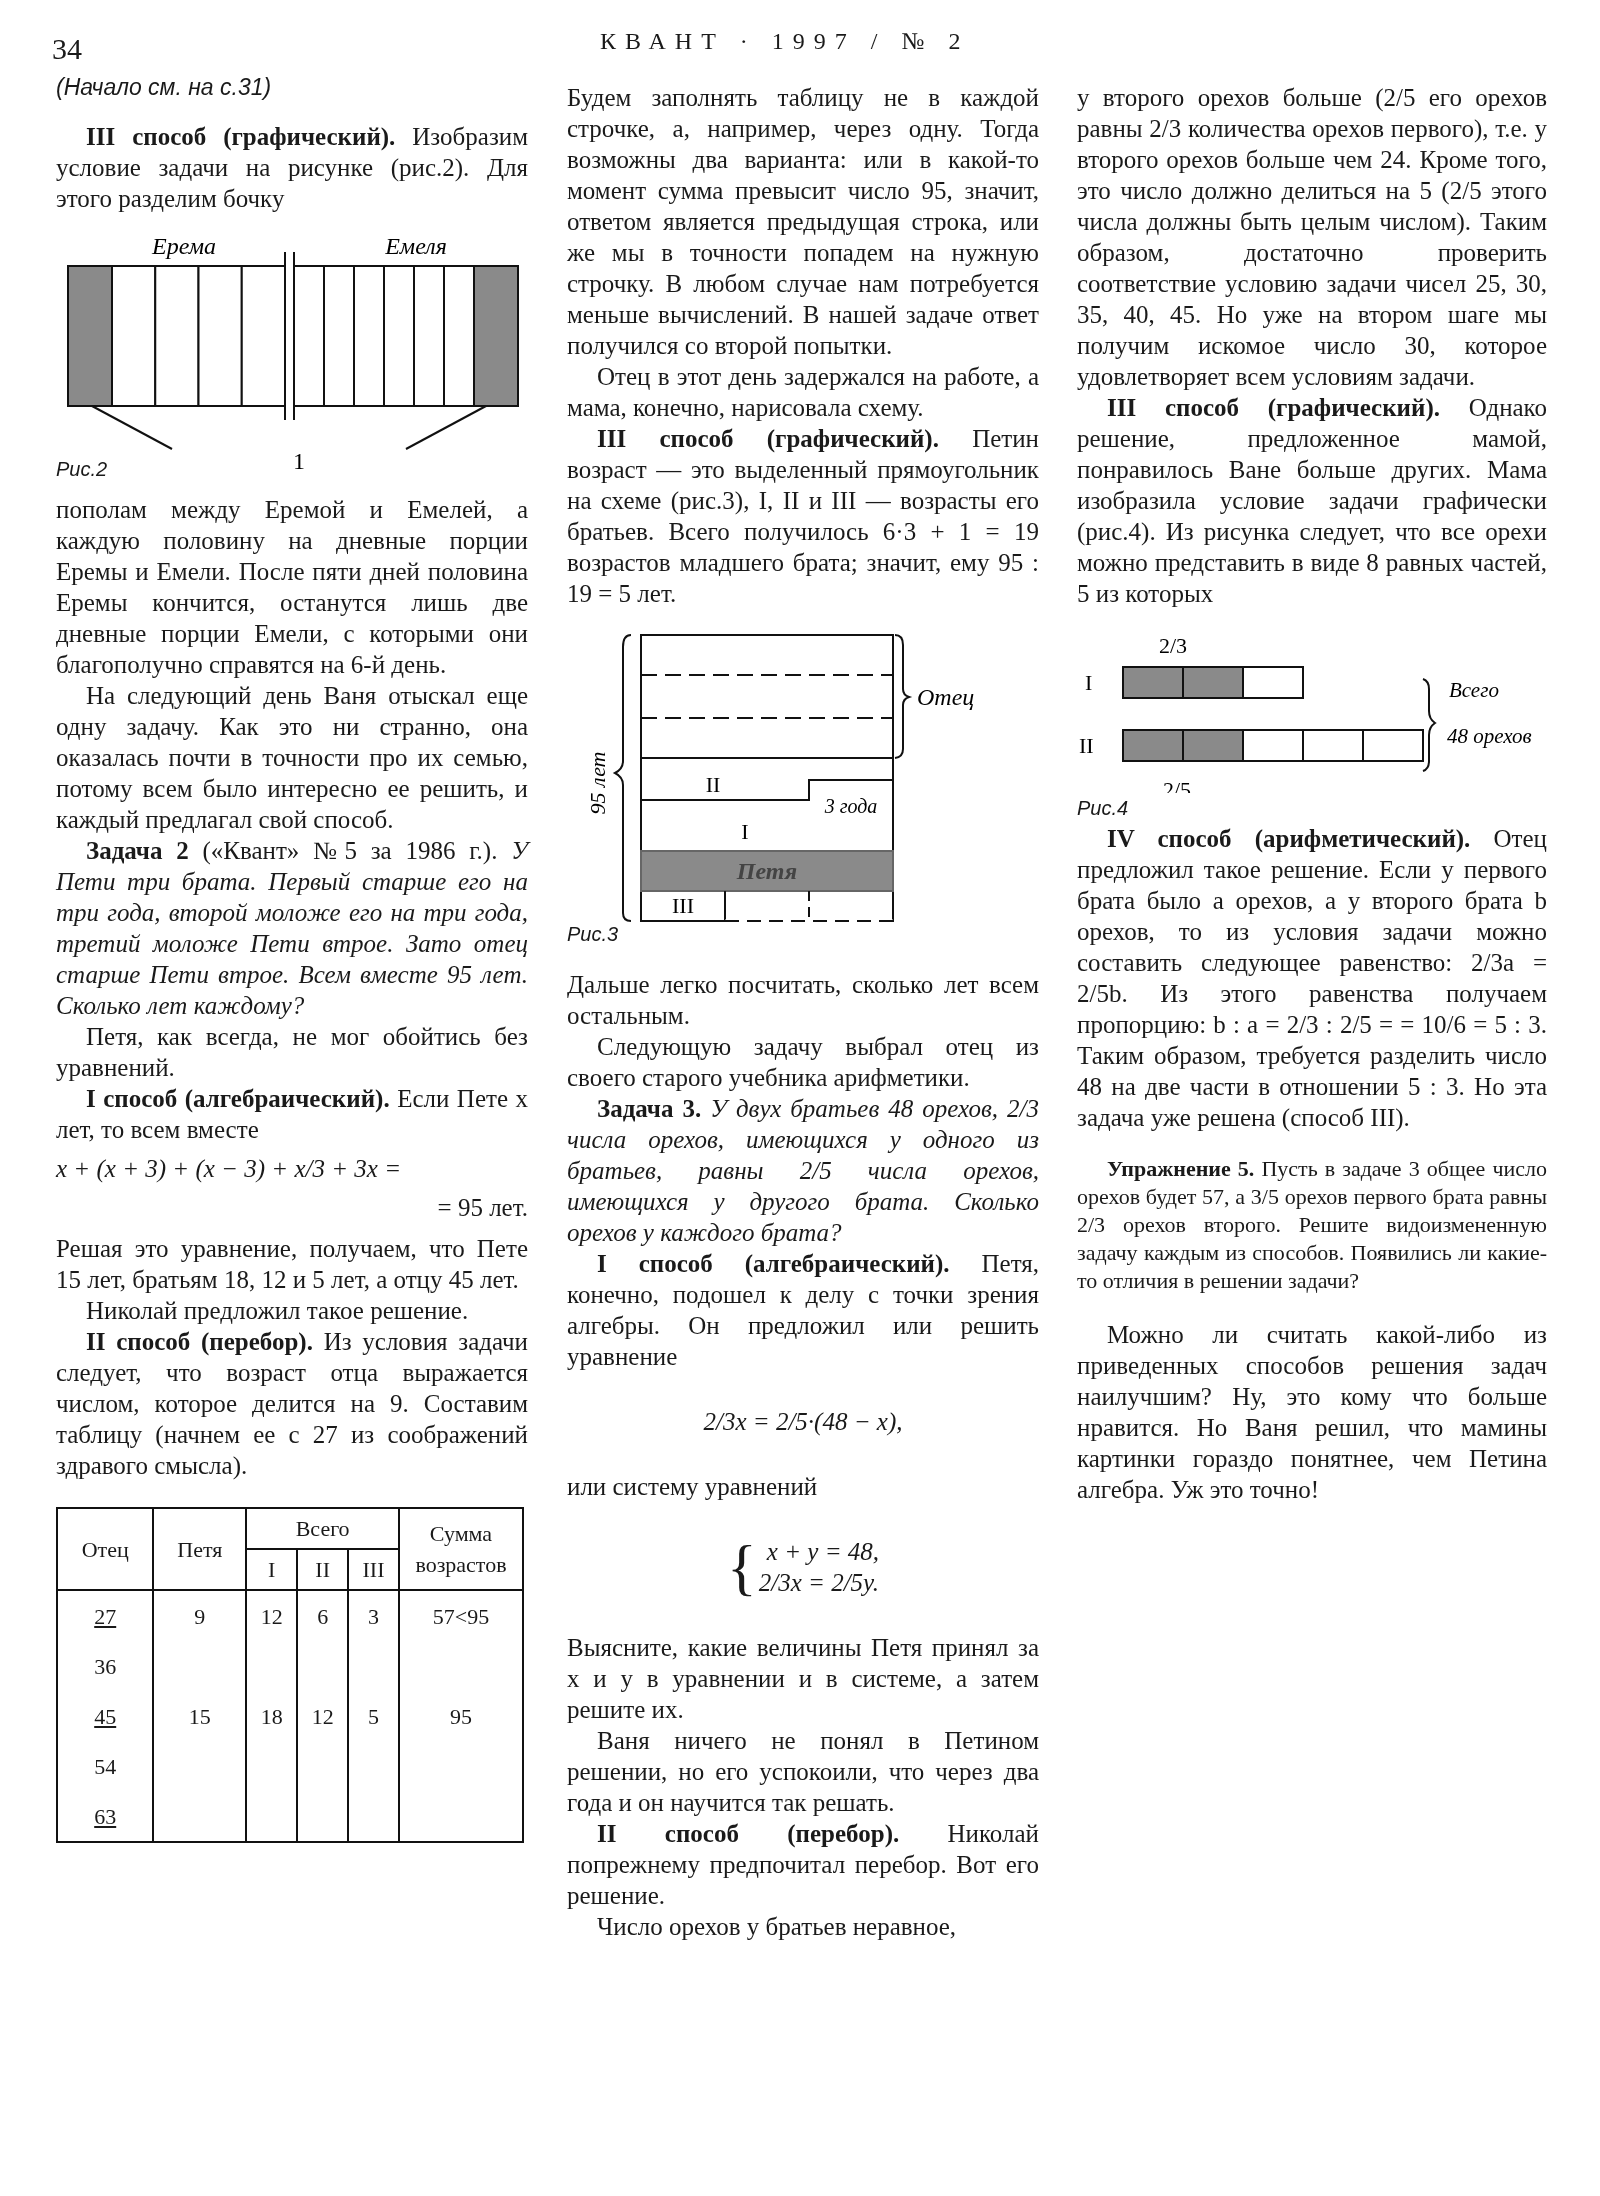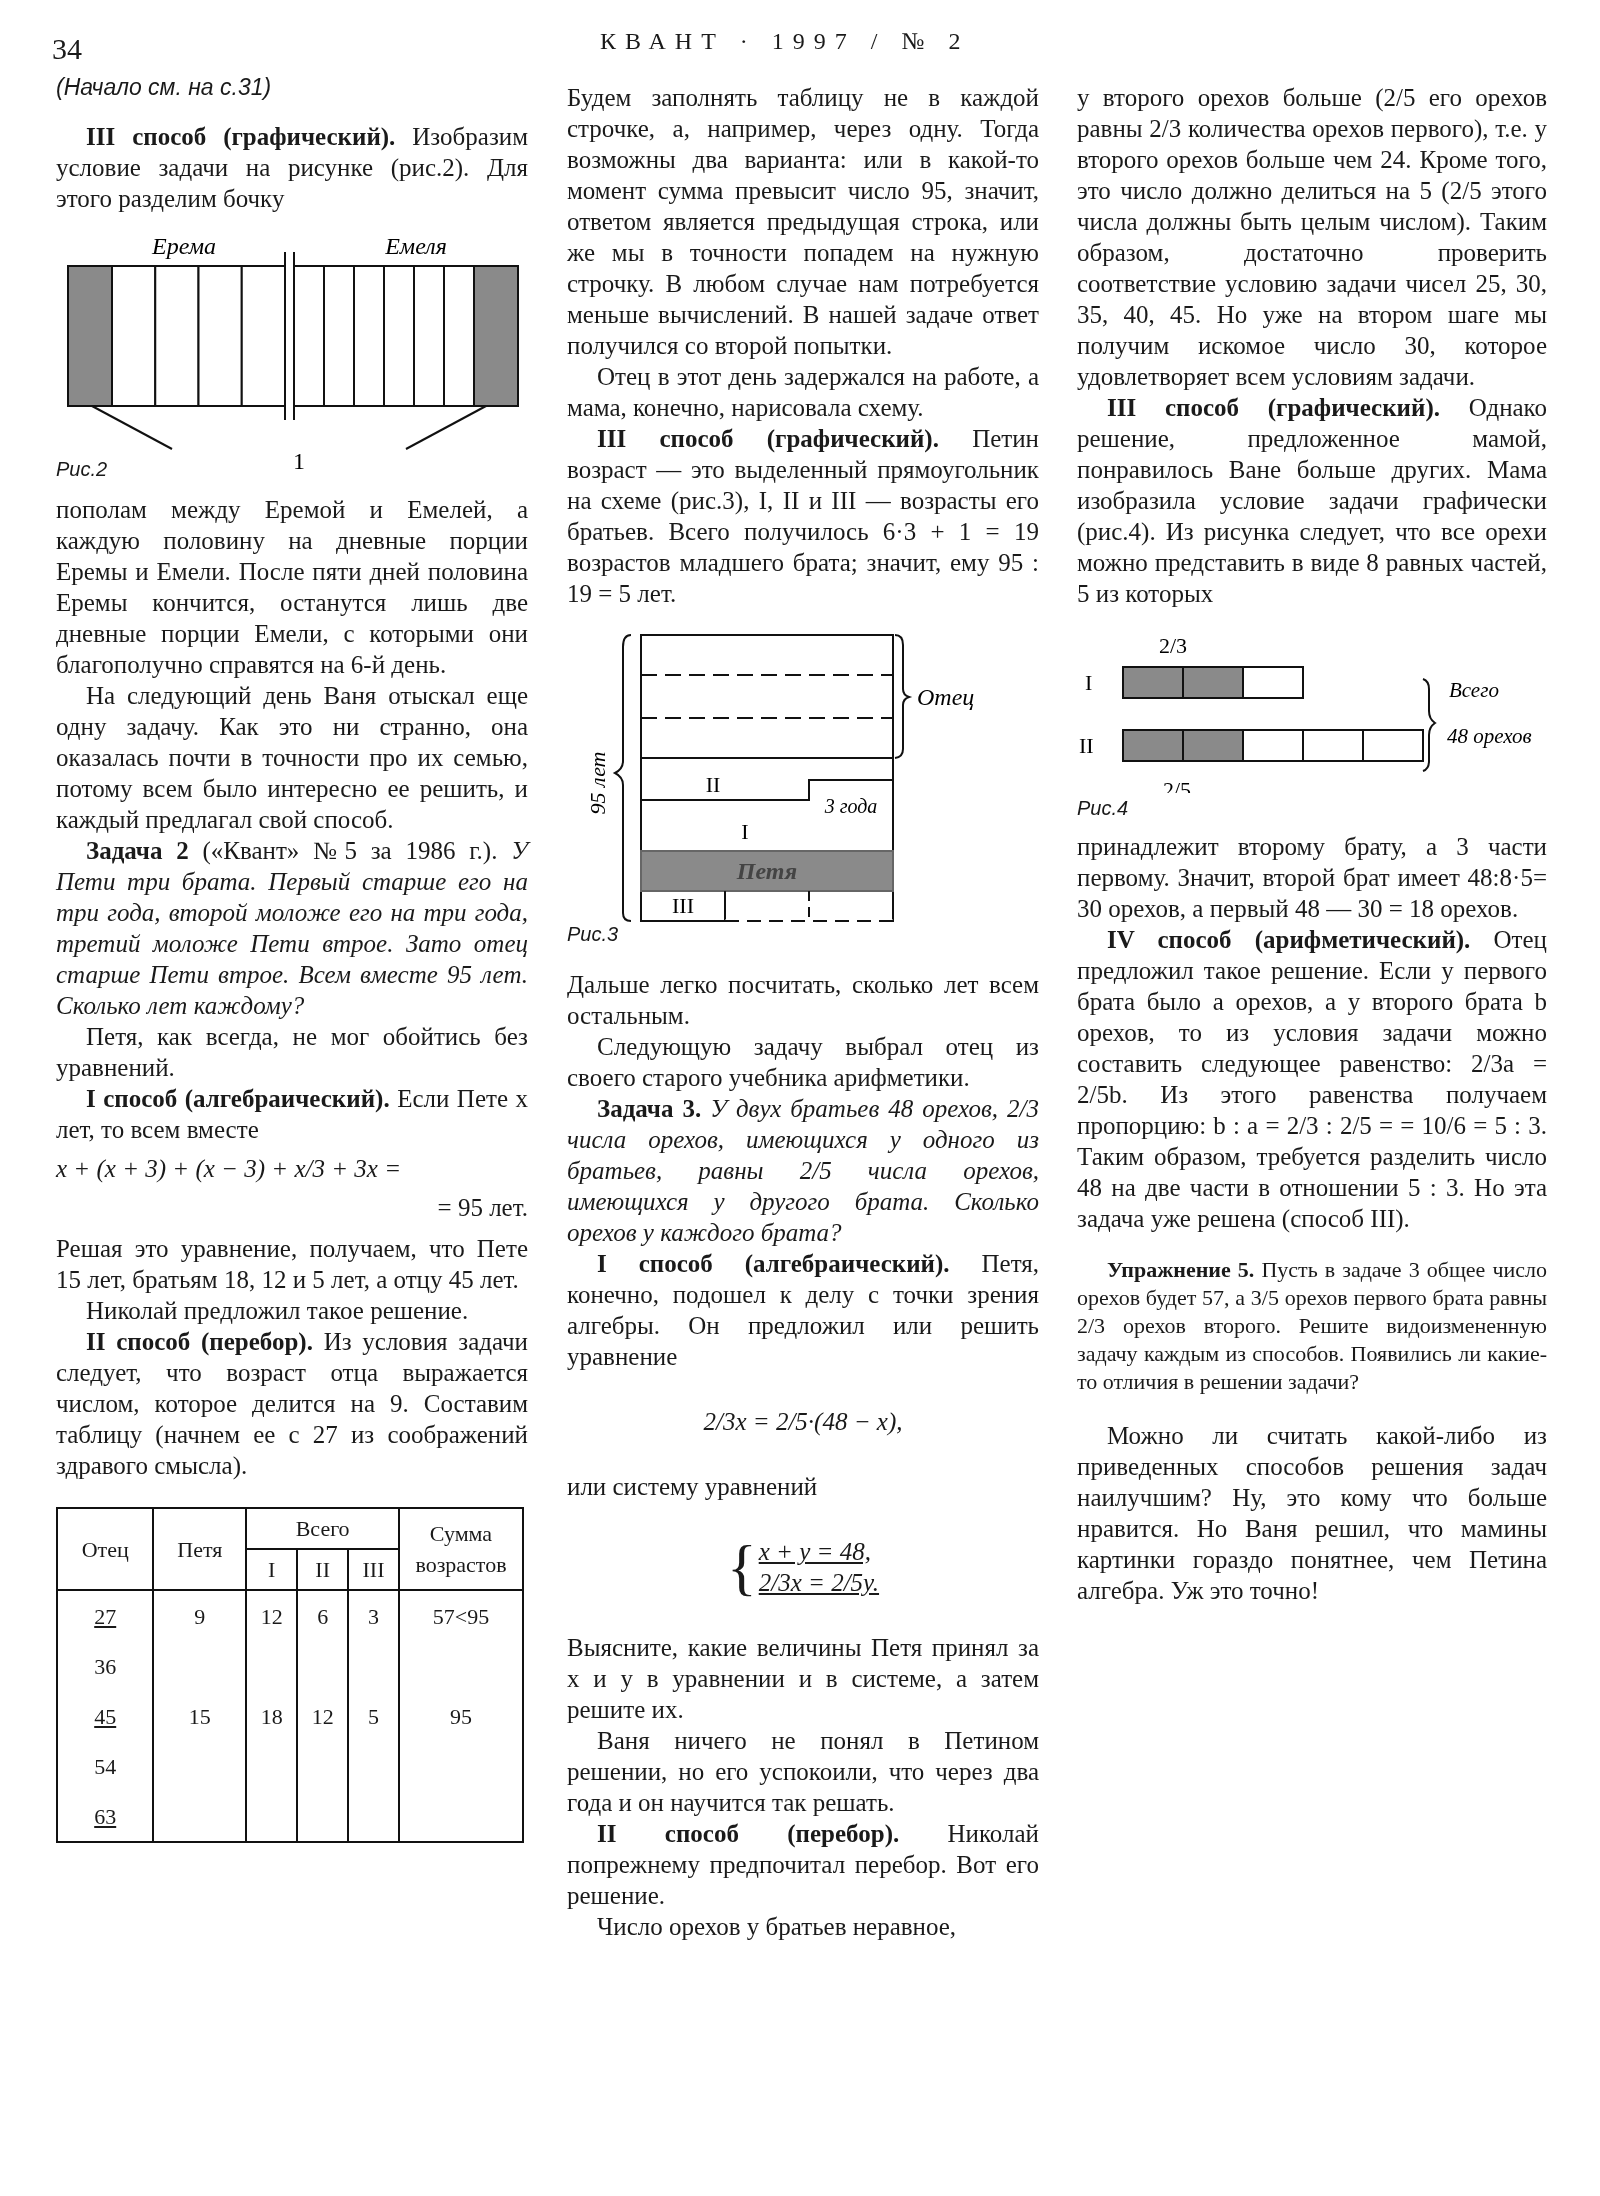--- a/index.html
+++ b/index.html
@@ -178,21 +178,21 @@
 
   <p style="margin-top:28px;">Дальше легко посчитать, сколько лет всем остальным.</p>
   <p class="ind">Следующую задачу выбрал отец из своего старого учебника арифметики.</p>
   <p class="ind"><b>Задача 3.</b><i> У двух братьев 48 орехов, 2/3 числа орехов, имеющихся у одного из братьев, равны 2/5 числа орехов, имеющихся у другого брата. Сколько орехов у каждого брата?</i></p>
   <p class="ind"><b>I способ (алгебраический).</b><span> Петя, конечно, подошел к делу с точки зрения алгебры. Он предложил или решить уравнение</span></p>
   <p class="formula-center it">2/3x = 2/5·(48 − x),</p>
   <p>или систему уравнений</p>
   <div class="formula-center">
     <span class="system">
       <span class="brace">{</span>
-      <span style="text-align:left;display:inline-block;text-decoration:underline;">
+      <span style="text-align:right;display:inline-block;">
         <span class="it" style="display:block;">x + y = 48,</span>
         <span class="it" style="display:block;">2/3x = 2/5y.</span>
       </span>
     </span>
   </div>
   <p>Выясните, какие величины Петя принял за x и y в уравнении и в системе, а затем решите их.</p>
   <p class="ind">Ваня ничего не понял в Петином решении, но его успокоили, что через два года и он научится так решать.</p>
   <p class="ind"><b>II способ (перебор).</b><span> Николай попрежнему предпочитал перебор. Вот его решение.</span></p>
   <p class="ind">Число орехов у братьев неравное,</p>
 </div>
@@ -217,17 +217,16 @@
           <rect x="286" y="107" width="60" height="31" fill="#fff" stroke="#111" stroke-width="2"></rect>
         </g>
       <text x="100" y="174" font-size="22" text-anchor="middle">2/5</text>
       <path d="M346,56 Q352,58 352,66 L352,88 Q352,96 358,100 Q352,104 352,112 L352,138 Q352,146 346,148" fill="none" stroke="#111" stroke-width="2"></path>
       <text x="372" y="74" font-size="21" font-style="italic">Всего</text>
       <text x="370" y="120" font-size="21" font-style="italic">48 орехов</text>
     </svg>
     <div class="caption" style="position:absolute;left:0;top:170px;">Рис.4</div>
   </div>
 
-  <p style="margin-top:18px;">принадлежит второму брату, а 3 части первому. Значит, второй брат имеет 48:8·5= 30 орехов, а первый 48 — 30 = 18 орехов.</p>
   <p class="ind"><b>IV способ (арифметический).</b><span> Отец предложил такое решение. Если у первого брата было a орехов, а у второго брата b орехов, то из условия задачи можно составить следующее равенство: 2/3a = 2/5b. Из этого равенства получаем пропорцию: b : a = 2/3 : 2/5 = = 10/6 = 5 : 3. Таким образом, требуется разделить число 48 на две части в отношении 5 : 3. Но эта задача уже решена (способ III).</span></p>
   <p class="ind small" style="margin-top:22px;"><b>Упражнение 5.</b><span> Пусть в задаче 3 общее число орехов будет 57, а 3/5 орехов первого брата равны 2/3 орехов второго. Решите видоизмененную задачу каждым из способов. Появились ли какие-то отличия в решении задачи?</span></p>
   <p class="ind" style="margin-top:24px;">Можно ли считать какой-либо из приведенных способов решения задач наилучшим? Ну, это кому что больше нравится. Но Ваня решил, что мамины картинки гораздо понятнее, чем Петина алгебра. Уж это точно!</p>
 </div>
 
 </body></html>

